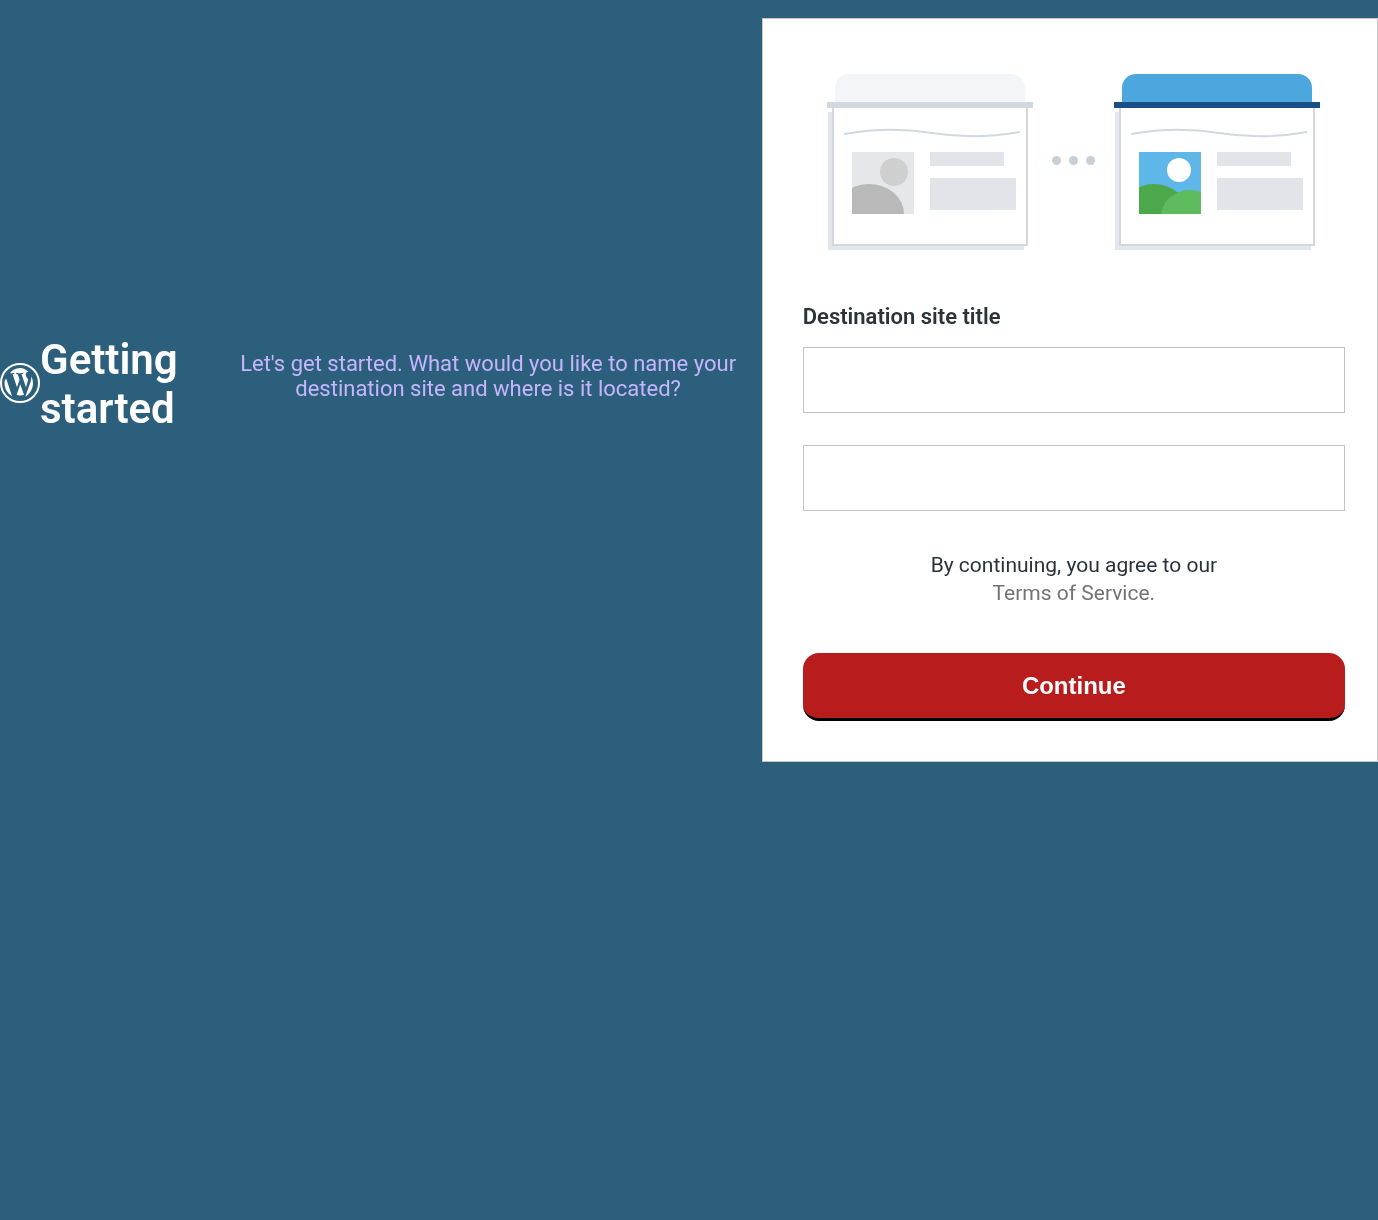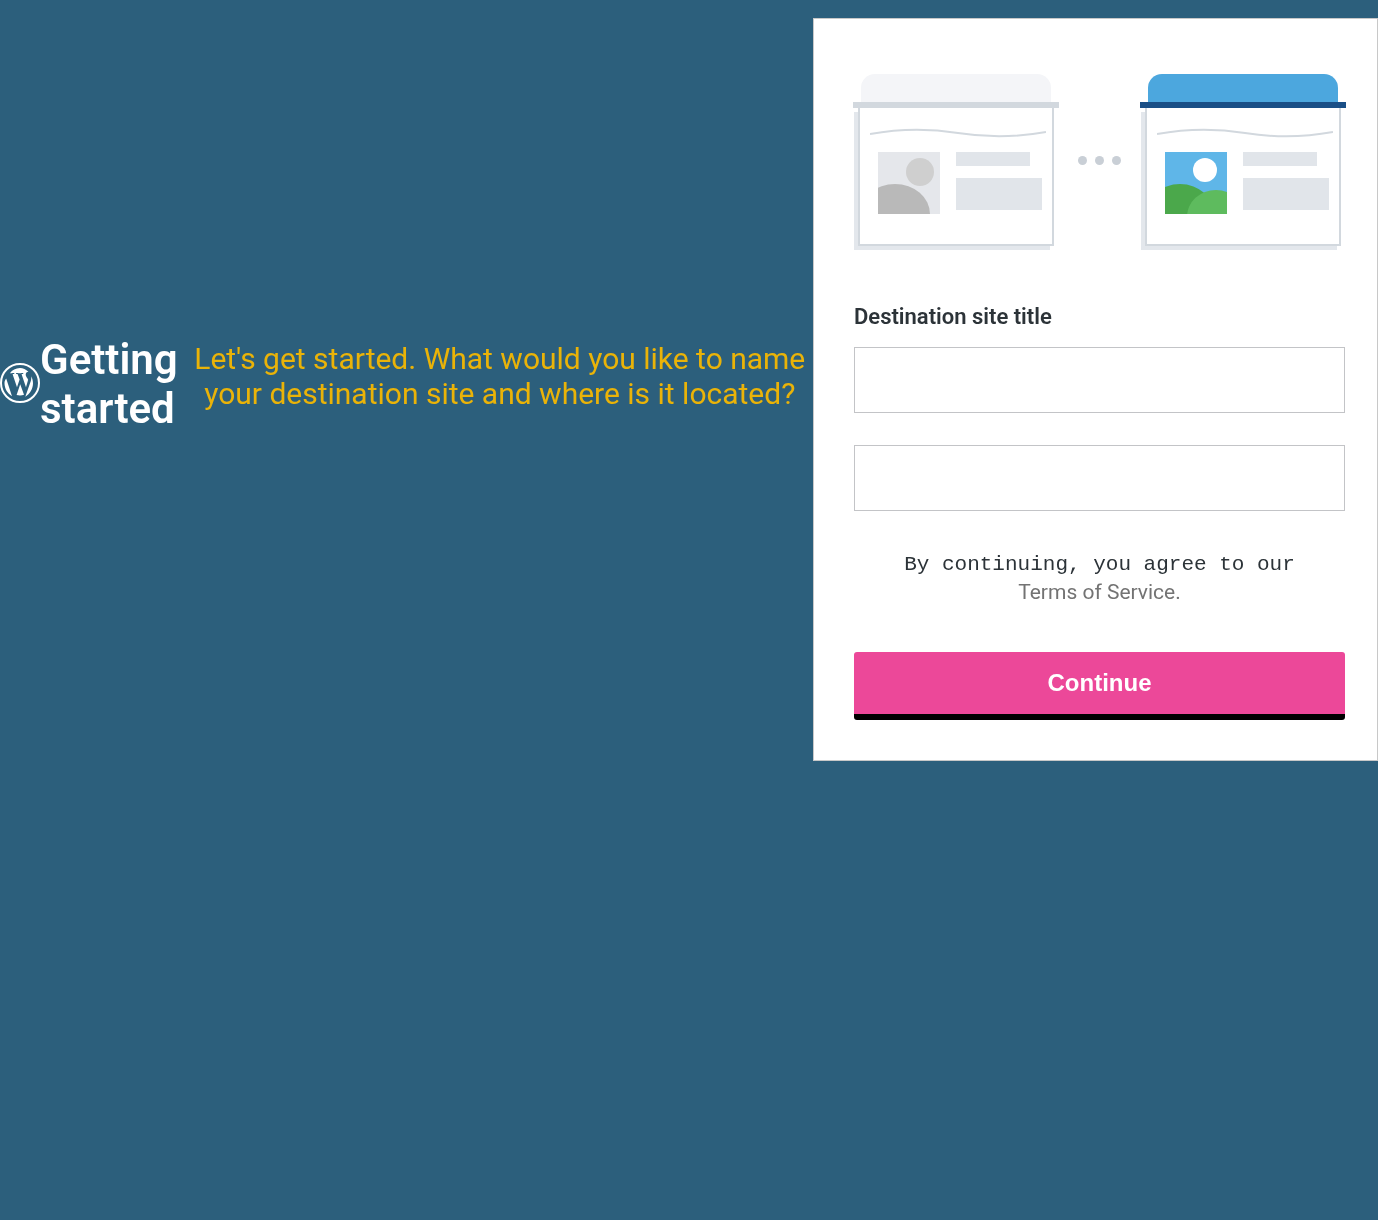--- a/index.html
+++ b/index.html
@@ -22,22 +22,22 @@
     .logo {
       margin-bottom: 10px;
     }
     .page-title {
       color: #ffffff;
       font-size: 42px;
       font-weight: 600;
       margin-bottom: 12px;
     }
     .page-subtitle {
-      color: #eab308;
-      font-size: 30px;
+      color: #c4b5fd;
+      font-size: 22px;
       font-weight: 400;
       margin-bottom: 28px;
       text-align: center;
     }
     .card {
       background: #ffffff;
       width: 953px;
       padding: 55px 32px 40px 40px;
       border: 1px solid #c8c8c8;
     }
@@ -206,38 +206,37 @@
       font-size: 20px;
       padding: 0 14px;
       outline: none;
     }
     .terms-text {
       text-align: center;
       color: #2c3338;
       font-size: 21px;
       margin-top: 42px;
       margin-bottom: 4px;
-      font-family: Liberation Mono, monospace;
     }
     .terms-link {
       display: block;
       text-align: center;
       color: #737373;
       font-size: 21px;
       text-decoration: none;
       margin-bottom: 48px;
     }
     .continue-button {
       width: 100%;
       height: 68px;
-      background: #ec4899;
+      background: #b91c1c;
       color: #ffffff;
       border: none;
-      border-bottom: 6px solid #000000;
-      border-radius: 3px;
+      border-bottom: 3px solid #000000;
+      border-radius: 16px;
       font-size: 24px;
       font-weight: 600;
       cursor: pointer;
     }
   </style>
 </head>
 <body>
 
 <div class="container">
   <div class="logo">

